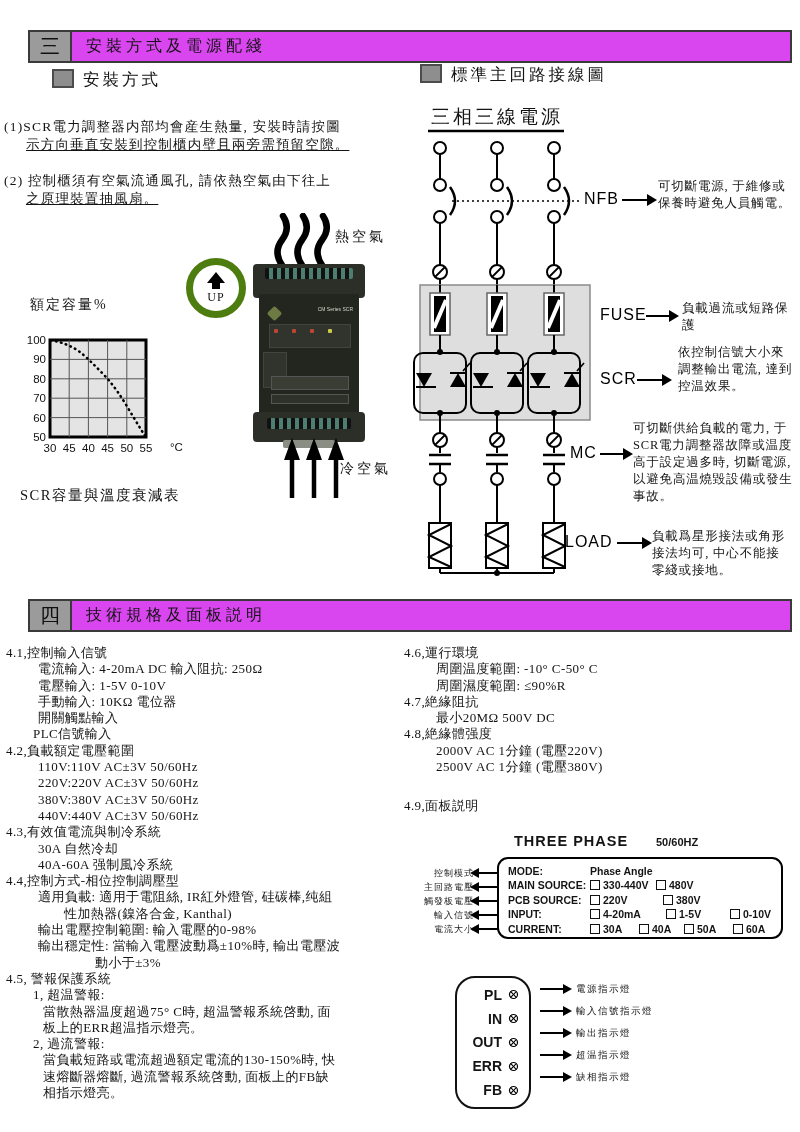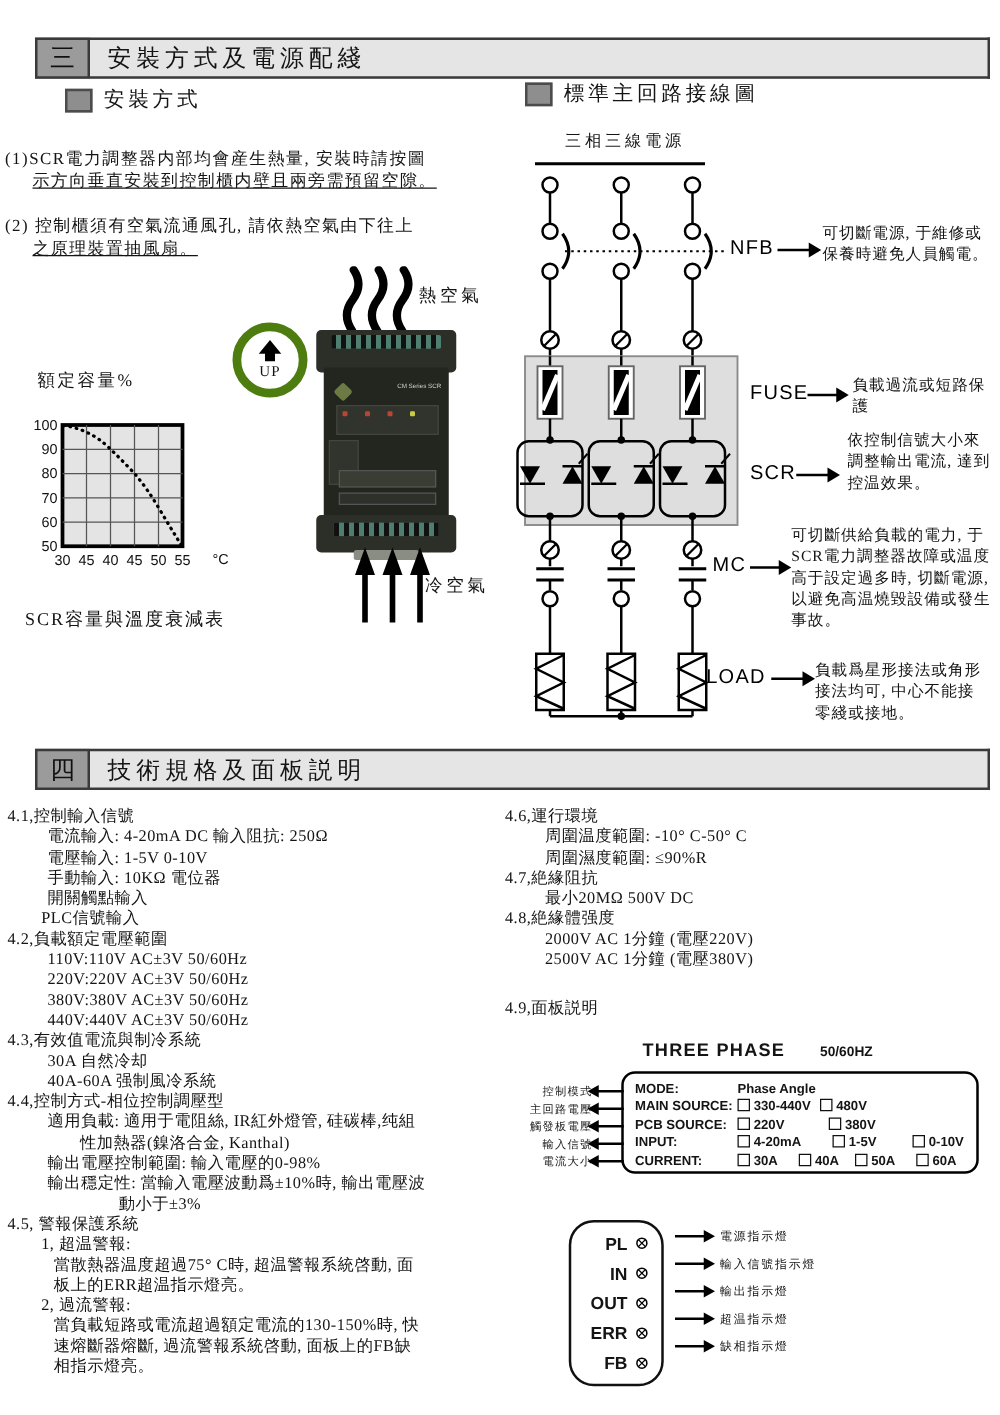--- a/index.html
+++ b/index.html
@@ -3,23 +3,23 @@
 <meta charset="utf-8">
 <style>
   html,body{margin:0;padding:0;background:#fff;}
   .page{position:relative;width:800px;height:1132px;background:#fff;overflow:hidden;
         font-family:"Liberation Serif",serif;color:#141414;
         border-right:2px solid #b5b5b5;border-bottom:2px solid #b5b5b5;}
   
   .sec-header{position:absolute;left:28px;display:flex;height:33px;}
   .sec-num{width:40px;background:#9b9b9b;border:2px solid #3a3a3a;display:flex;align-items:center;justify-content:center;
            font-size:20px;color:#101010;}
-  .sec-title{width:704px;border:2px solid #3a3a3a;border-left:none;background:#e5e5e5;display:flex;align-items:center;
-             padding-left:14px;font-size:19px;letter-spacing:4px;}
-  .sub-h{position:absolute;display:flex;align-items:center;gap:9px;font-size:16.5px;letter-spacing:3px;}
+  .sec-title{width:704px;border:2px solid #3a3a3a;border-left:none;background:#d946ef;display:flex;align-items:center;
+             padding-left:14px;font-size:16px;letter-spacing:4px;}
+  .sub-h{position:absolute;display:flex;gap:9px;font-size:16.5px;letter-spacing:3px;}
   .sub-sq{width:18px;height:15px;background:#8e8e8e;border:2px solid #4c4c4c;}
   .para{position:absolute;font-size:13.5px;line-height:18px;letter-spacing:1.2px;width:410px;}
   .para .cont{padding-left:22px;display:block;text-decoration:underline;}
   
   .chart-title{position:absolute;left:30px;top:296px;font-size:14px;letter-spacing:2px;}
   .chart-caption{position:absolute;left:20px;top:449px;font-size:14.5px;letter-spacing:1.5px;margin-top:37px;}
   .tick{font-family:"Liberation Sans",sans-serif;font-size:11.5px;fill:#111;}
   
   .up-badge{position:absolute;left:186px;top:258px;width:46px;height:46px;border:7px solid #4d7c0f;border-radius:50%;
             display:flex;flex-direction:column;align-items:center;justify-content:center;}
@@ -180,21 +180,21 @@
       <line x1="12" y1="66" x2="12" y2="26"></line>
         <polygon points="4,28 20,28 12,6" stroke="none"></polygon>
       <line x1="34" y1="66" x2="34" y2="26"></line>
         <polygon points="26,28 42,28 34,6" stroke="none"></polygon>
       <line x1="56" y1="66" x2="56" y2="26"></line>
         <polygon points="48,28 64,28 56,6" stroke="none"></polygon>
     </g>
   </svg>
   <div class="air-label" style="left:340px;top:460px">冷空氣</div>
 
-  <div style="position:absolute;left:452px;top:104px;font-size:13px;letter-spacing:3px">三相三線電源</div>
+  <div style="position:absolute;left:431px;top:104px;font-size:19px;letter-spacing:3px">三相三線電源</div>
   <svg style="position:absolute;left:412px;top:95px" width="252" height="492" viewBox="0 0 252 492">
     <line x1="16" y1="36" x2="152" y2="36" stroke="#000" stroke-width="2.5"></line>
     <line x1="40" y1="106" x2="168" y2="106" stroke="#000" stroke-width="1.5" stroke-dasharray="2 3"></line>
     <g stroke="#000" fill="none">
 
       <g>
         <circle cx="28" cy="53" r="6" stroke-width="2" fill="#fff"></circle>
         <line x1="28" y1="59" x2="28" y2="84" stroke-width="2"></line>
         <circle cx="28" cy="90" r="6" stroke-width="2" fill="#fff"></circle>
         <path d="M38,92 Q48,106 38,120" stroke-width="2.5"></path>

